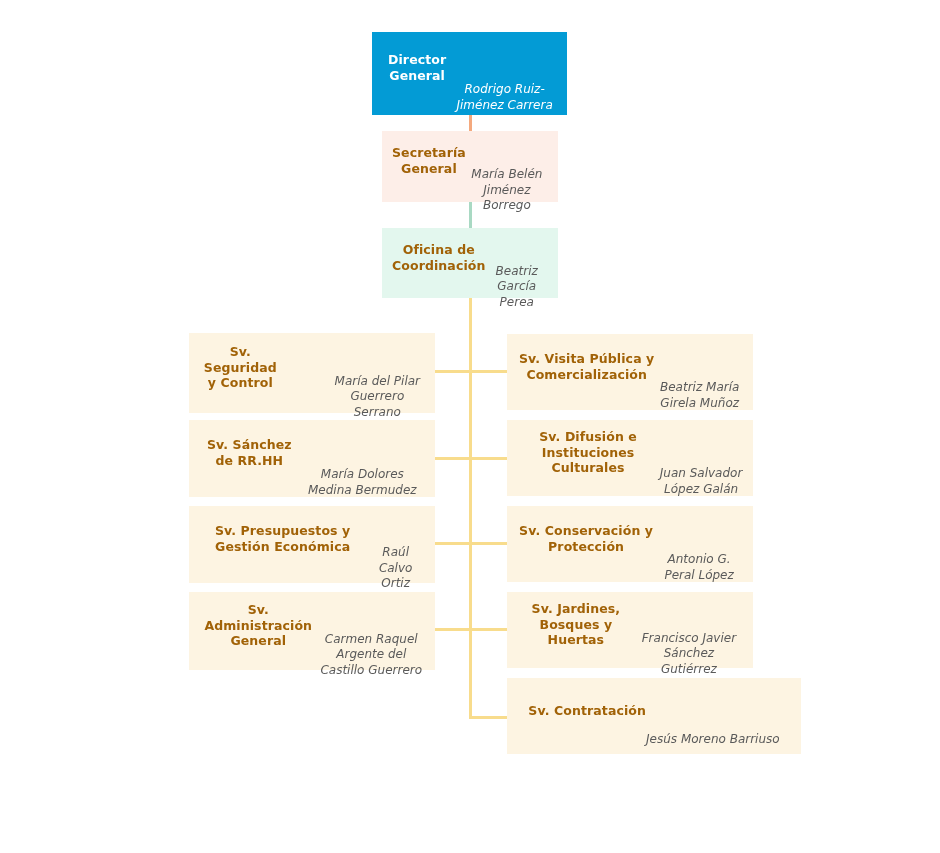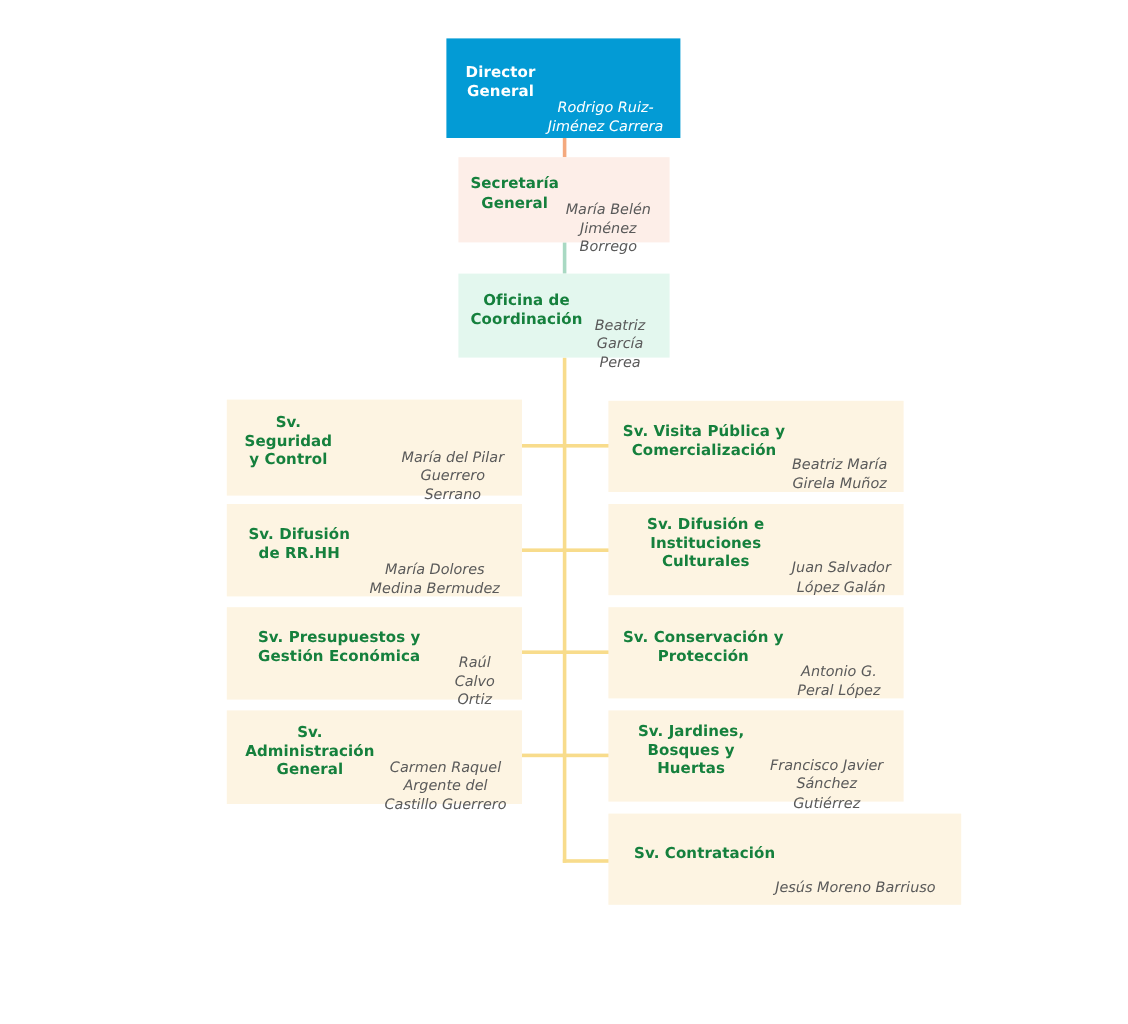--- a/index.html
+++ b/index.html
@@ -28,21 +28,21 @@
     justify-content: center;
     text-align: center;
     padding: 6px 10px;
     z-index: 3;
   }
   .node .title {
     font-weight: bold;
     font-size: 12.5px;
     line-height: 1.25;
     letter-spacing: 0.1px;
-    color: #15803d;
+    color: #a16207;
     margin-bottom: 11px;
   }
   .node .person {
     font-style: italic;
     font-size: 12px;
     line-height: 1.3;
     color: #5a5a5a;
     margin-top: 48px;
   }
   
@@ -105,21 +105,21 @@
     <div class="title">Oficina de Coordinación</div>
     <div class="person">Beatriz García Perea</div>
   </div>
 
   <div class="node cream" style="left:189px; top:333px; width:246px; height:80px;gap:48px;">
     <div class="title">Sv. Seguridad y Control</div>
     <div class="person">María del Pilar Guerrero Serrano</div>
   </div>
 
   <div class="node cream" style="left:189px; top:420px; width:246px; height:77px;">
-    <div class="title">Sv. Difusión de RR.HH</div>
+    <div class="title">Sv. Sánchez de RR.HH</div>
     <div class="person">María Dolores Medina Bermudez</div>
   </div>
 
   <div class="node cream" style="left:189px; top:506px; width:246px; height:77px;">
     <div class="title">Sv. Presupuestos y Gestión Económica</div>
     <div class="person">Raúl Calvo Ortiz</div>
   </div>
 
   <div class="node cream" style="left:189px; top:592px; width:246px; height:78px;">
     <div class="title">Sv. Administración General</div>

